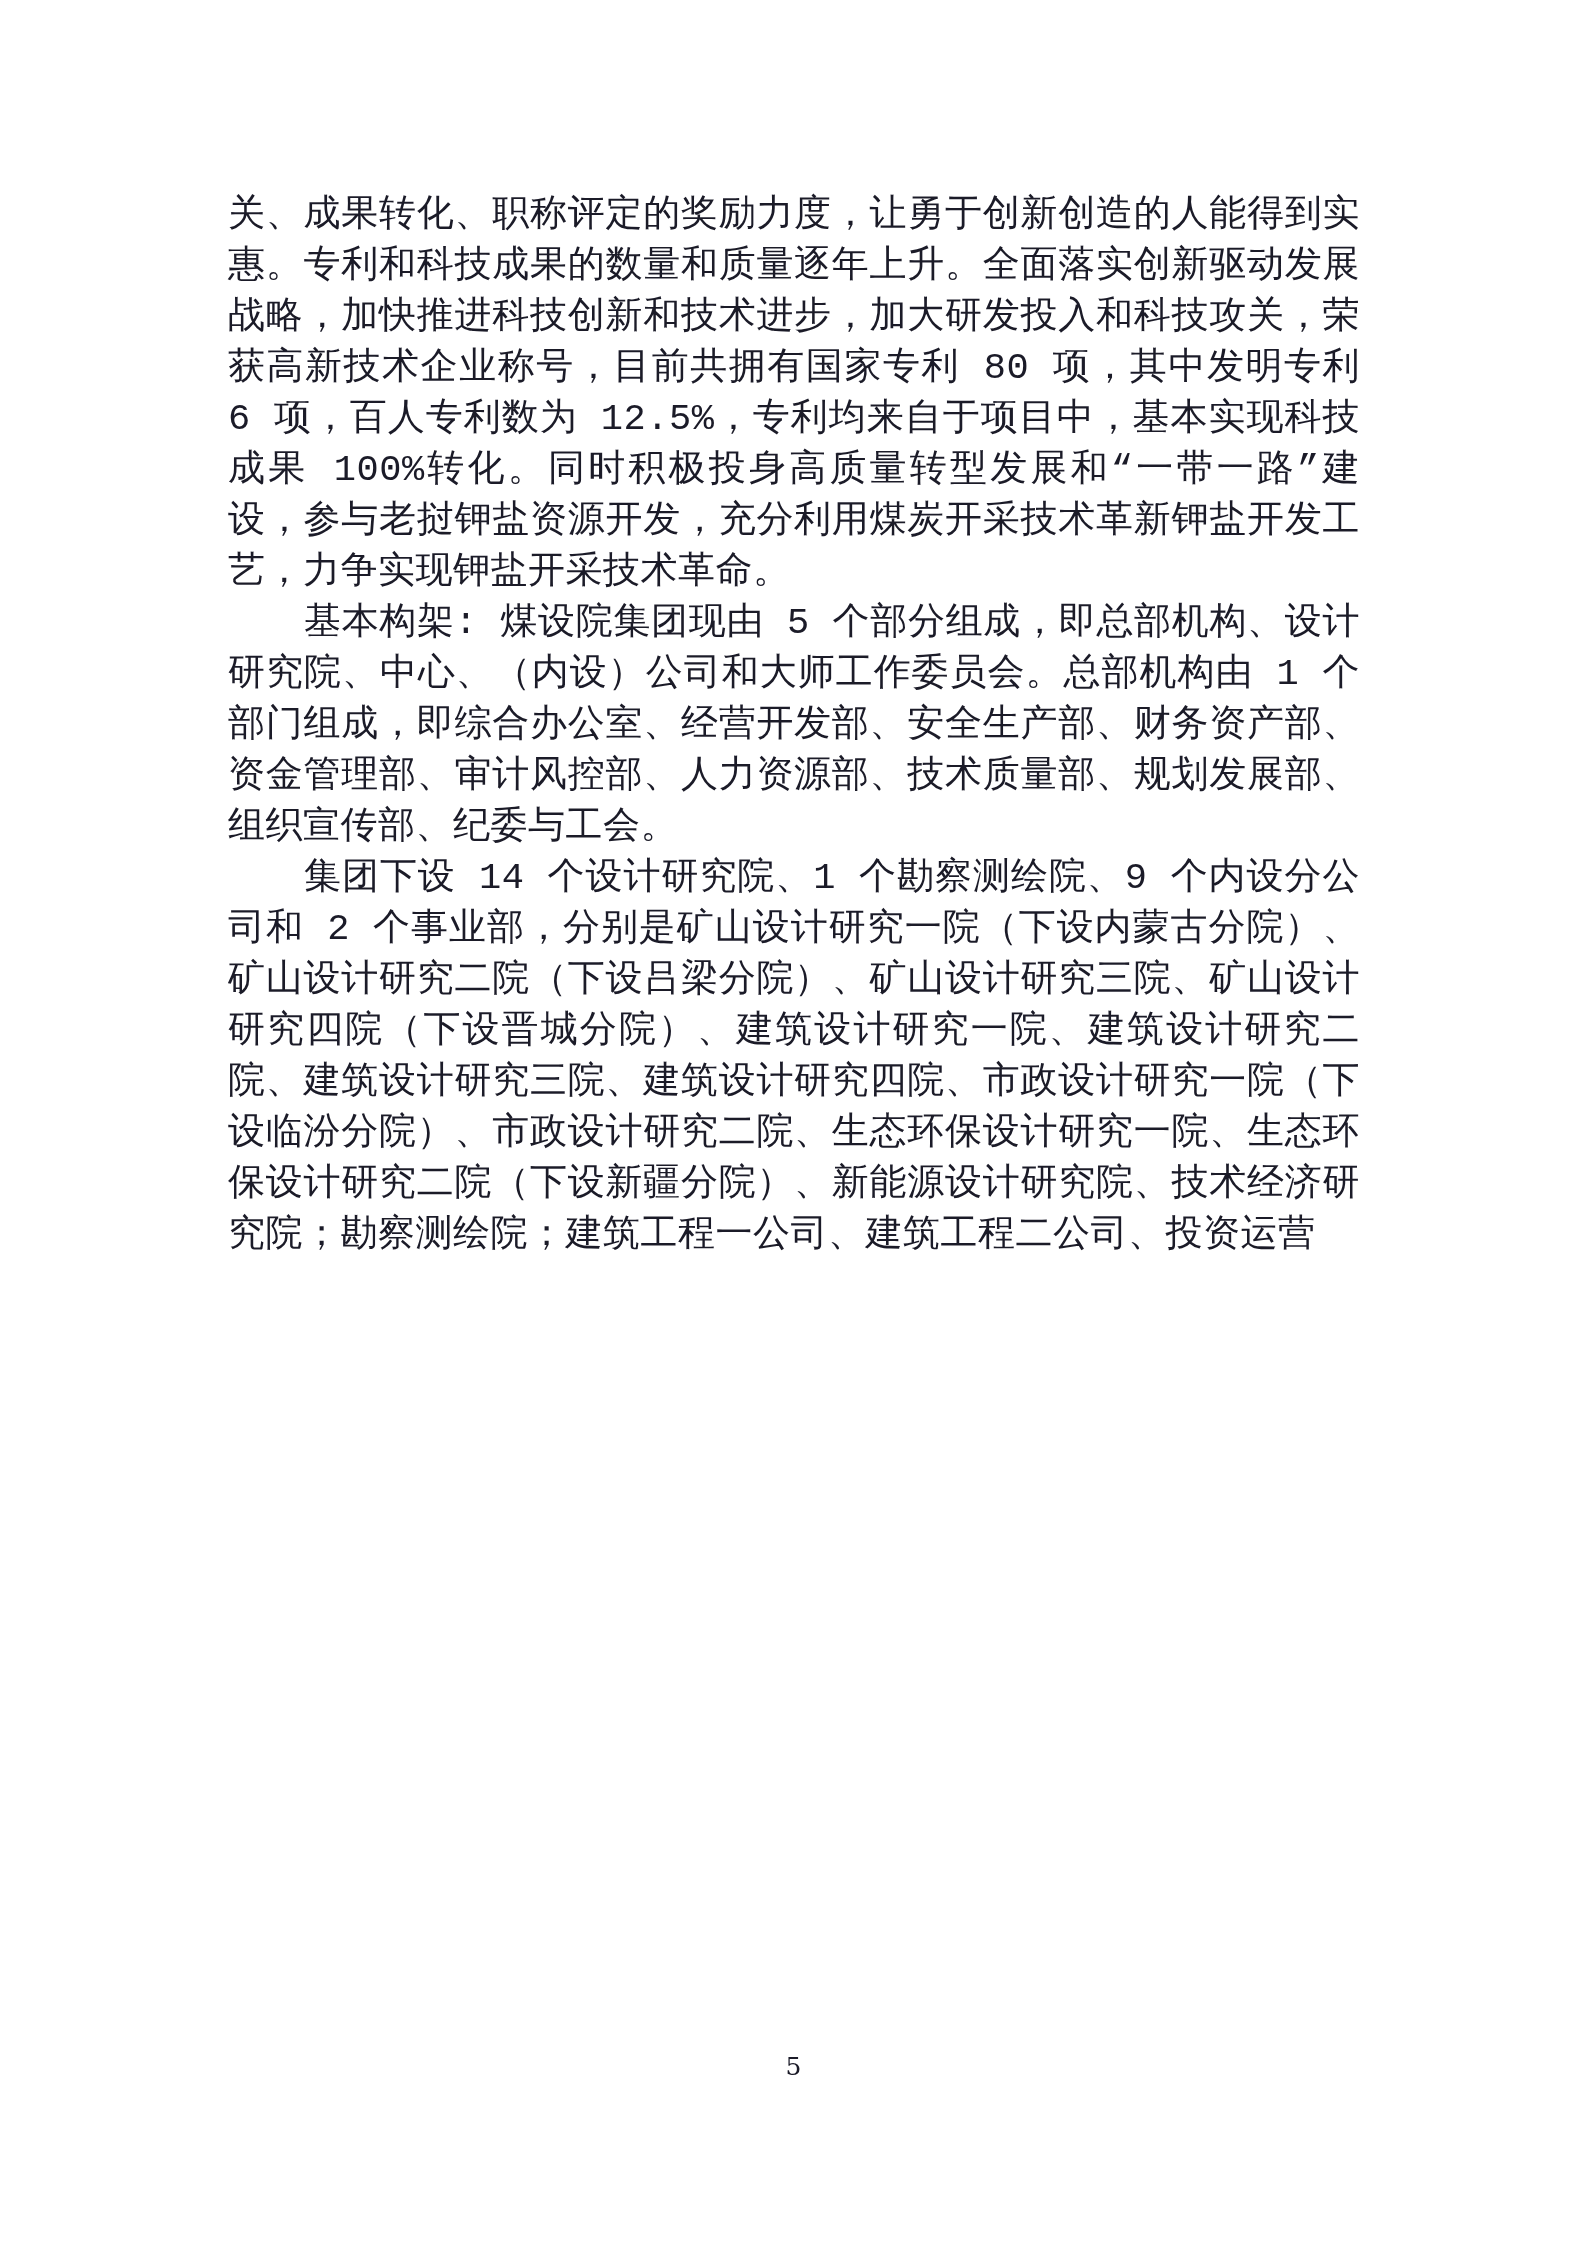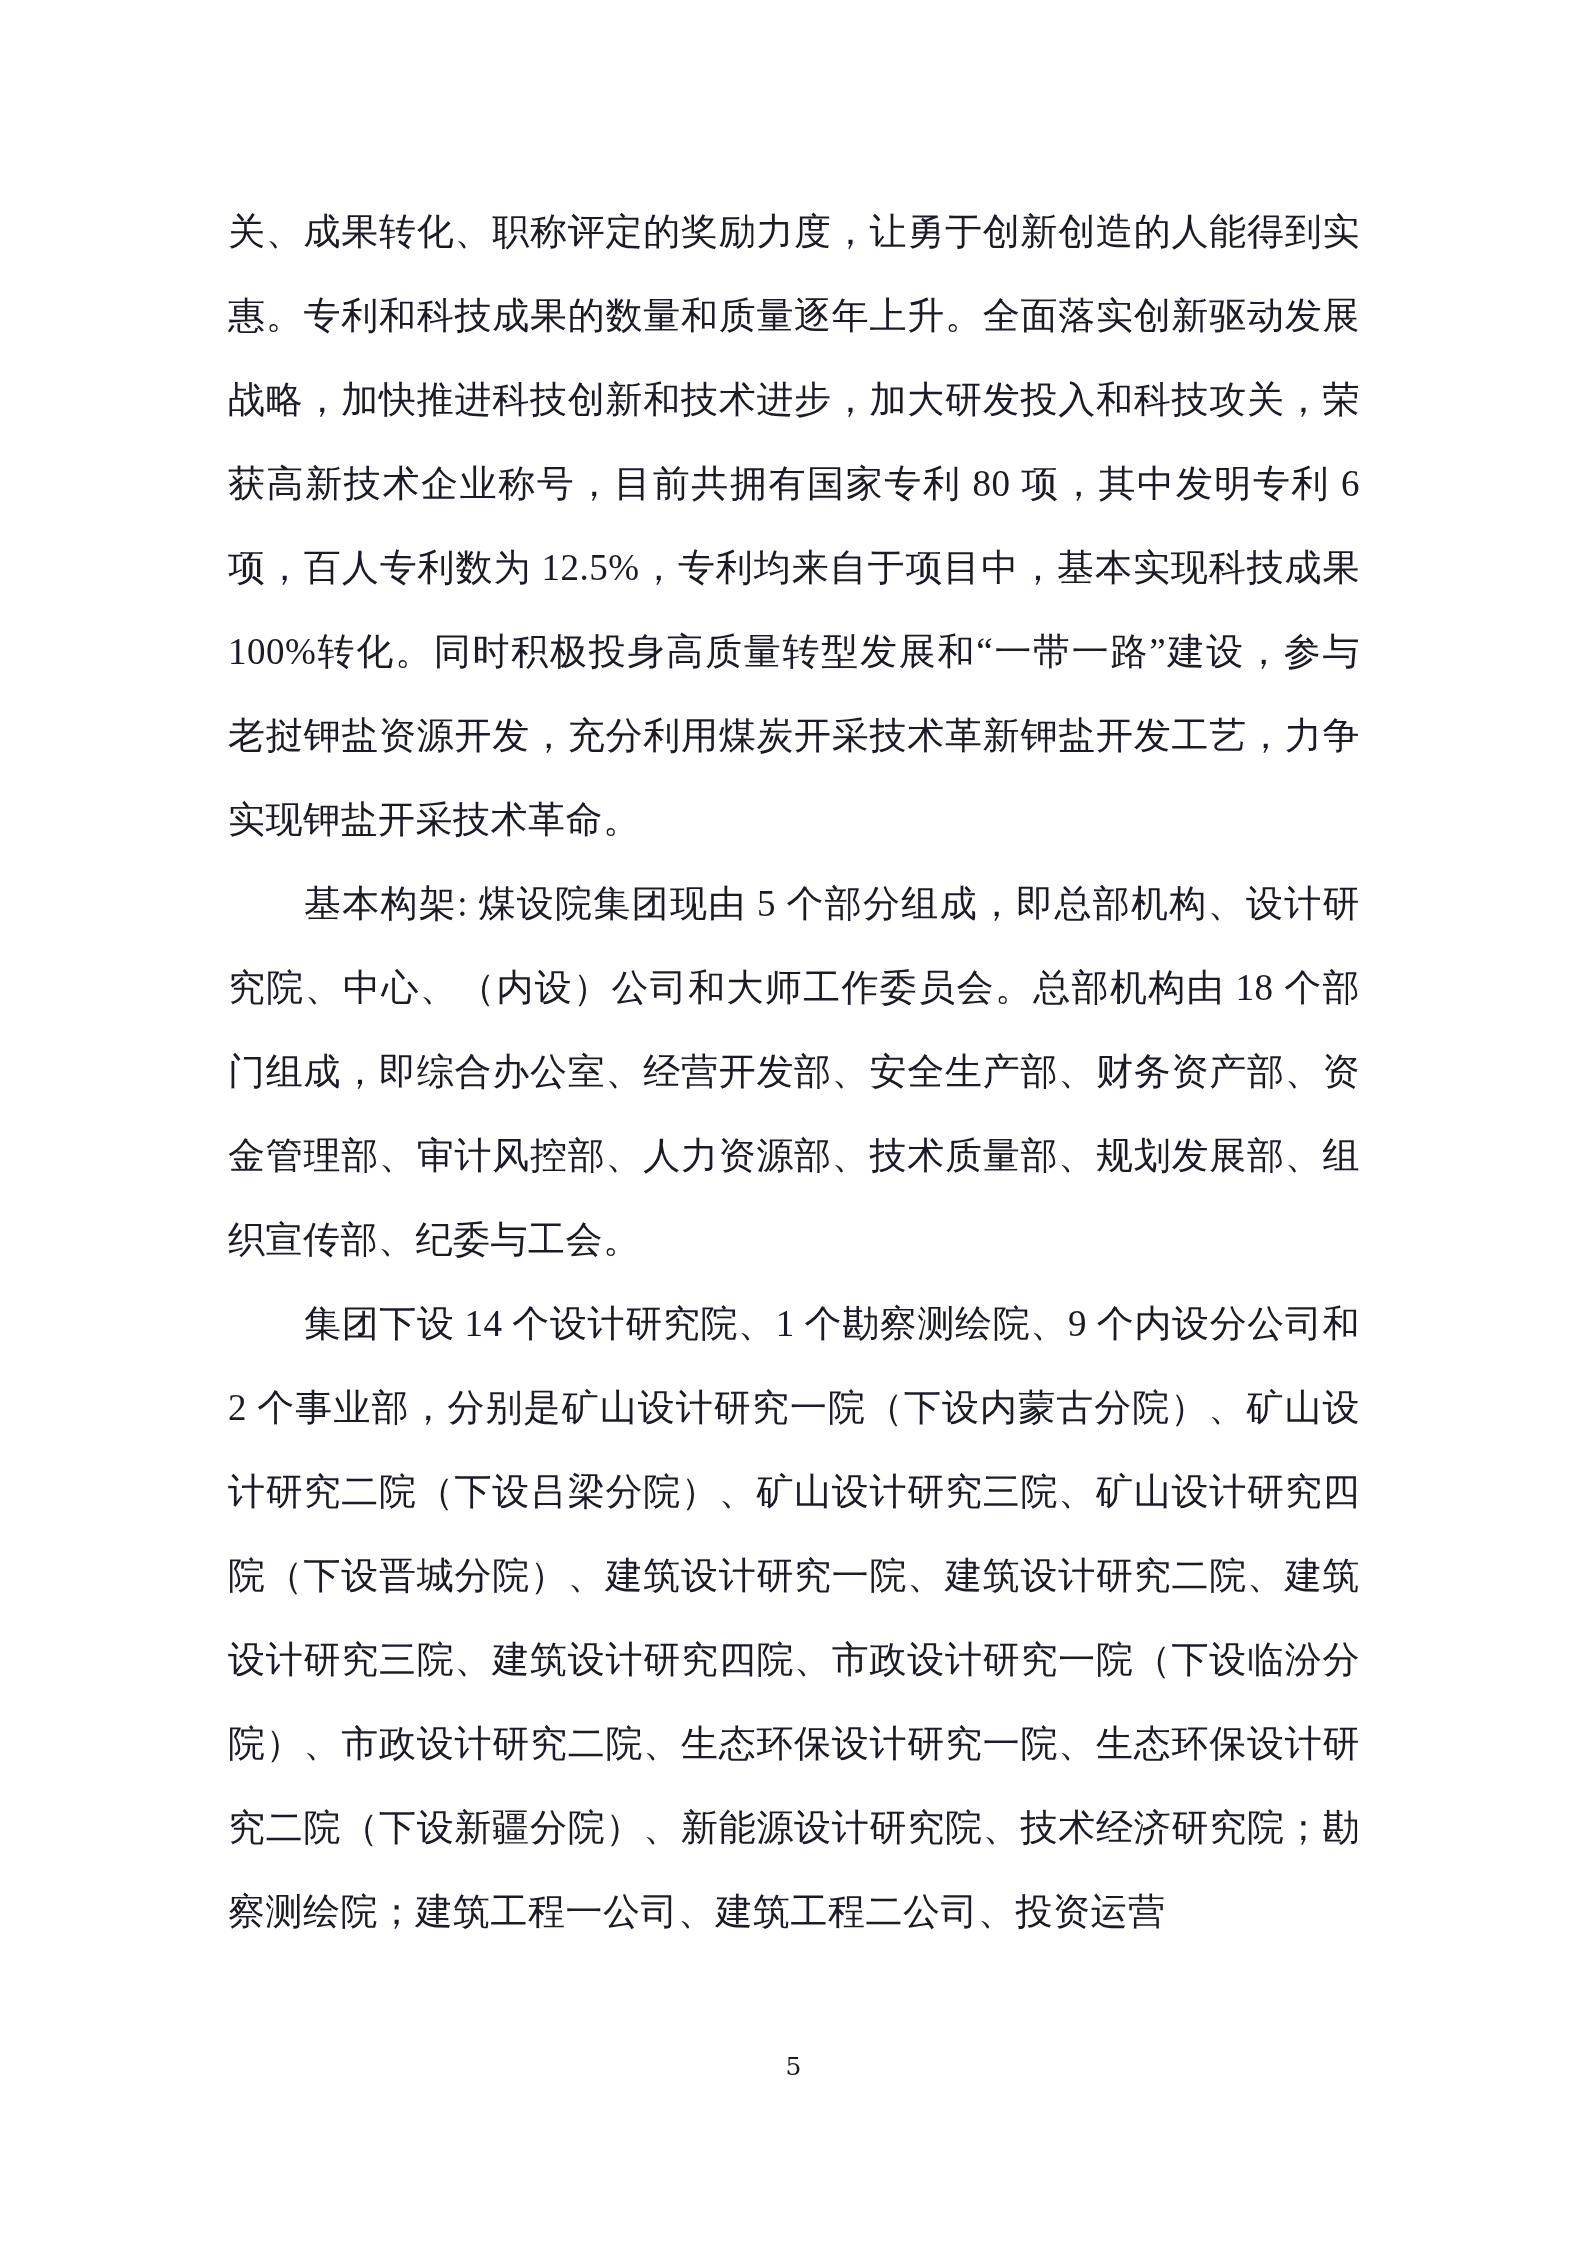--- a/index.html
+++ b/index.html
@@ -16,23 +16,23 @@
     font-family: "DejaVu Serif", serif;
     overflow: hidden;
   }
   .content {
     position: absolute;
     left: 228px;
     top: 190px;
     width: 1132px;
   }
   .para {
-    font-family: Liberation Serif, serif;
+    font-family: Liberation Mono, monospace;
     font-size: 37px;
-    line-height: 84px;
+    line-height: 51px;
     color: #1b1b28;
     text-align: justify;
     text-justify: inter-ideograph;
     letter-spacing: 0.5px;
     margin: 0;
   }
   .para + .para {
     margin-top: 0px;
   }
   .indent {
@@ -49,19 +49,19 @@
     color: #1b1b28;
   }
 </style>
 </head>
 <body>
 
 <div class="page">
 
   <div class="content">
     <p class="para">关、成果转化、职称评定的奖励力度，让勇于创新创造的人能得到实惠。专利和科技成果的数量和质量逐年上升。全面落实创新驱动发展战略，加快推进科技创新和技术进步，加大研发投入和科技攻关，荣获高新技术企业称号，目前共拥有国家专利 80 项，其中发明专利 6 项，百人专利数为 12.5%，专利均来自于项目中，基本实现科技成果 100%转化。同时积极投身高质量转型发展和“一带一路”建设，参与老挝钾盐资源开发，充分利用煤炭开采技术革新钾盐开发工艺，力争实现钾盐开采技术革命。</p>
-    <p class="para indent">基本构架: 煤设院集团现由 5 个部分组成，即总部机构、设计研究院、中心、（内设）公司和大师工作委员会。总部机构由 18 个部门组成，即综合办公室、经营开发部、安全生产部、财务资产部、资金管理部、审计风控部、人力资源部、技术质量部、规划发展部、组织宣传部、纪委与工会。</p>
+    <p class="para indent">基本构架: 煤设院集团现由 5 个部分组成，即总部机构、设计研究院、中心、（内设）公司和大师工作委员会。总部机构由 1 个部门组成，即综合办公室、经营开发部、安全生产部、财务资产部、资金管理部、审计风控部、人力资源部、技术质量部、规划发展部、组织宣传部、纪委与工会。</p>
     <p class="para indent">集团下设 14 个设计研究院、1 个勘察测绘院、9 个内设分公司和 2 个事业部，分别是矿山设计研究一院（下设内蒙古分院）、矿山设计研究二院（下设吕梁分院）、矿山设计研究三院、矿山设计研究四院（下设晋城分院）、建筑设计研究一院、建筑设计研究二院、建筑设计研究三院、建筑设计研究四院、市政设计研究一院（下设临汾分院）、市政设计研究二院、生态环保设计研究一院、生态环保设计研究二院（下设新疆分院）、新能源设计研究院、技术经济研究院；勘察测绘院；建筑工程一公司、建筑工程二公司、投资运营</p>
   </div>
 
   <div class="pagenum">5</div>
 
 </div>
 
 </body></html>

